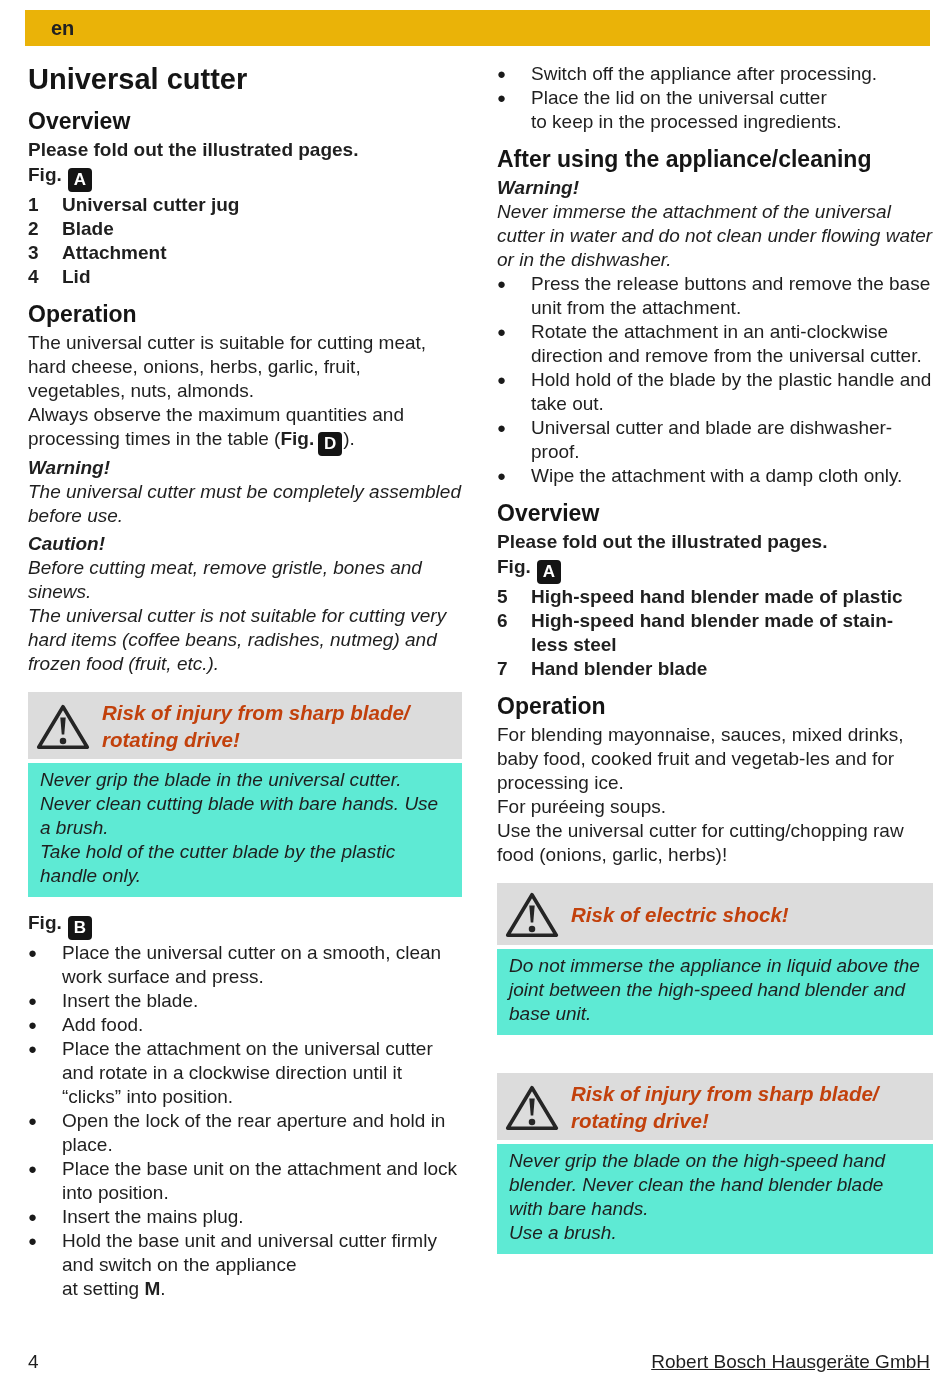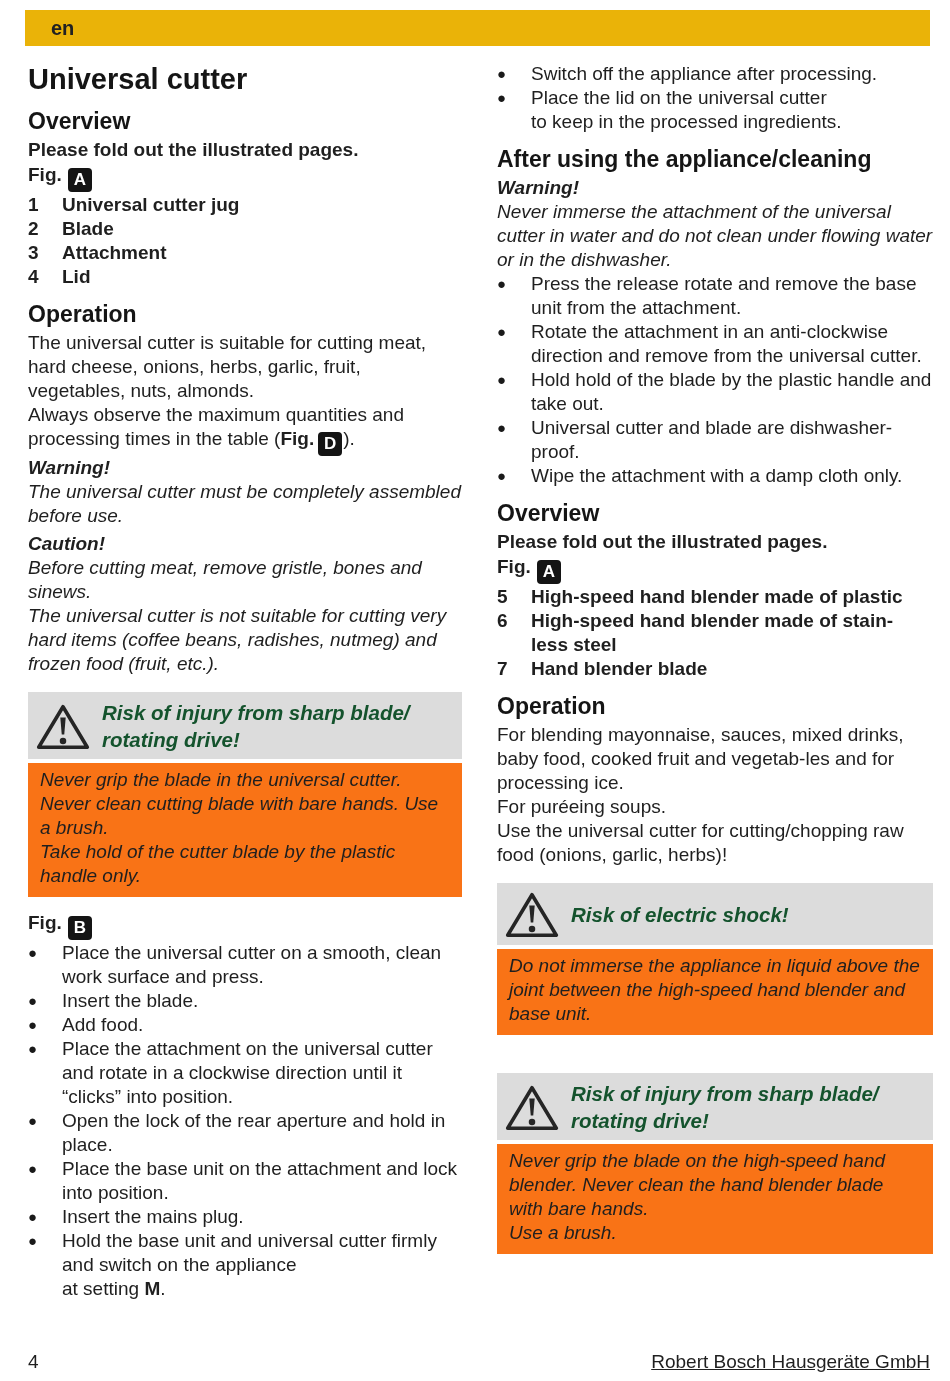--- a/index.html
+++ b/index.html
@@ -44,22 +44,22 @@
   .li-text { flex:1 1 auto; }
 
   .wlabel { font-weight:bold; font-style:italic; }
   .wtext  { font-style:italic; }
   .gap4 { height:4px; }
   .gap8 { height:8px; }
 
   .warnbox { margin-top:16px; margin-bottom:14px; }
   .wb-head { background:#dcdcdc; display:flex; align-items:center; padding:7px 8px 6px 8px; }
   .wb-icon { flex:0 0 66px; display:flex; align-items:center; }
-  .wb-title { font-weight:bold; font-style:italic; font-size:20.5px; line-height:27px; color:#14532d; }
-  .wb-body { background:#f97316; margin-top:4px; padding:5px 12px 9px 12px; font-style:italic; }
+  .wb-title { font-weight:bold; font-style:italic; font-size:20.5px; line-height:27px; color:#c2410c; }
+  .wb-body { background:#5eead4; margin-top:4px; padding:5px 12px 9px 12px; font-style:italic; }
   .wb-body p { margin:0; }
 
   .page-num { position:absolute; left:28px; top:1351px; font-size:19px; }
   .footer-right { position:absolute; right:20px; top:1351px; font-size:19px;text-decoration:underline; }
 </style>
 </head>
 <body>
 
 <div class="lang-bar">
   <span class="lang">en</span>
@@ -183,21 +183,21 @@
     </div>
   </div>
 
   <div class="sec-heading">After using the appliance/cleaning</div>
   <p class="wlabel">Warning!</p>
   <p class="wtext">Never immerse the attachment of the universal cutter in water and do not clean under flowing water or in the dishwasher.</p>
 
   <div class="bullets">
     <div class="row">
       <span class="dot">●</span>
-      <div class="li-text">Press the release rotate and remove the base unit from the attachment.</div>
+      <div class="li-text">Press the release buttons and remove the base unit from the attachment.</div>
     </div>
     <div class="row">
       <span class="dot">●</span>
       <div class="li-text">Rotate the attachment in an anti-clockwise direction and remove from the universal cutter.</div>
     </div>
     <div class="row">
       <span class="dot">●</span>
       <div class="li-text">Hold hold of the blade by the plastic handle and take out.</div>
     </div>
     <div class="row">

